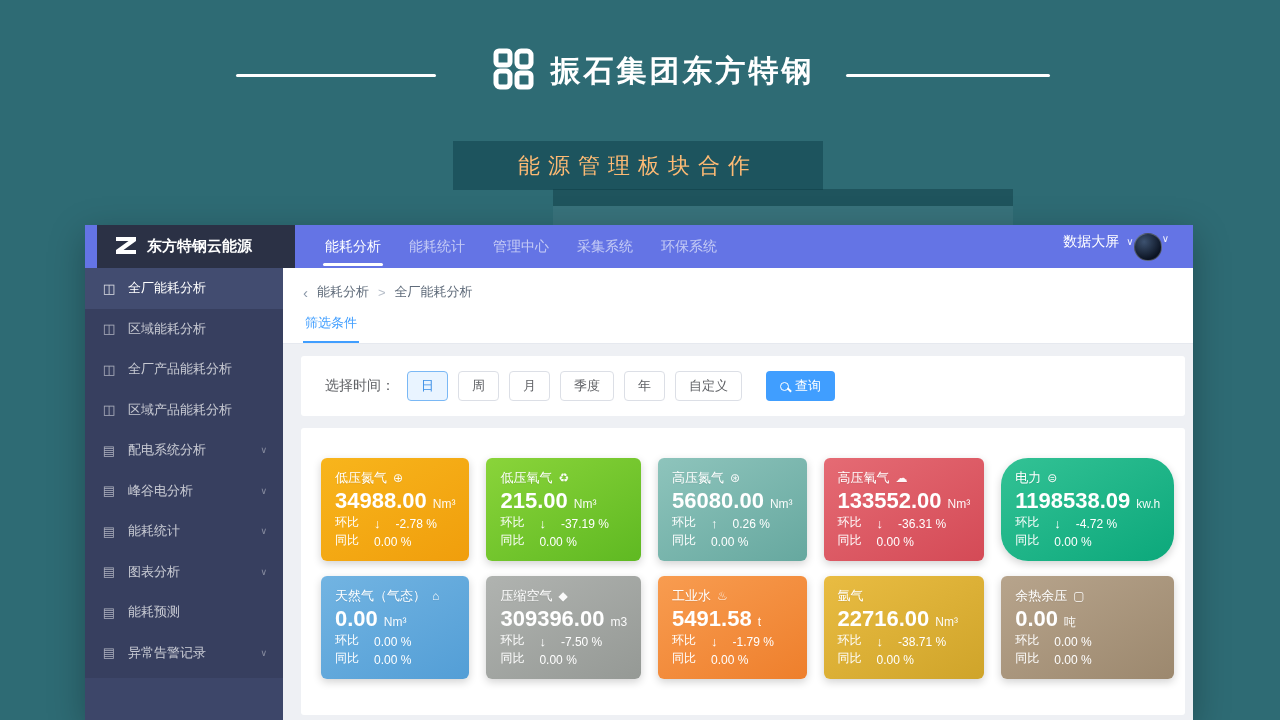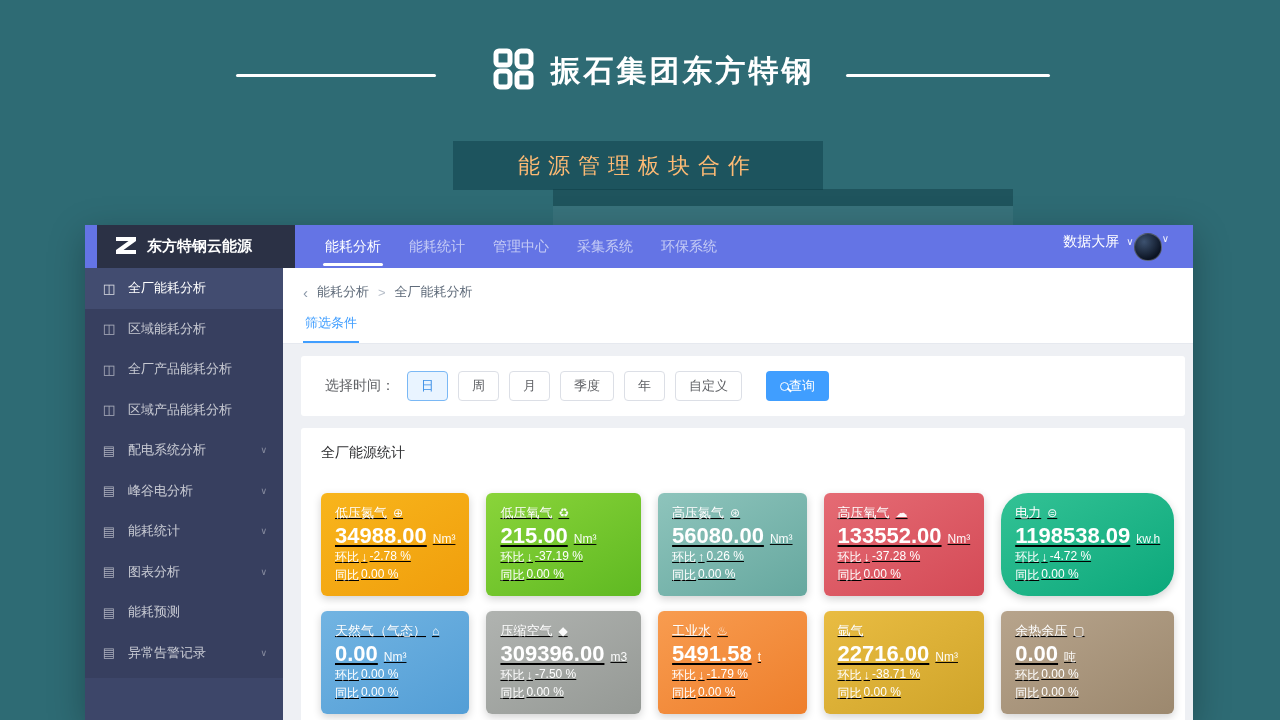--- a/index.html
+++ b/index.html
@@ -59,35 +59,35 @@
   .filter-label { font-size:14px; color:#606266; margin-right:2px; }
   .time-btns { display:flex; gap:10px; }
   .time-btn { height:30px; padding:0 13px; background:#fff; border:1px solid #dcdfe6; border-radius:4px;
               color:#606266; font-size:13px; cursor:pointer; font-family:inherit; }
   .time-btn.active { background:#e9f4ff; border-color:#7ab8f5; color:#3a8ee6; }
   .date-input { margin-left:8px; width:170px; height:30px; border:1px solid #dcdfe6; border-radius:4px; background:#fff;
                 display:flex; align-items:center; gap:9px; padding:0 10px; font-size:13px; color:#606266; cursor:pointer; }
   .cal-icon { width:12px; height:12px; border:1px solid #b9bec7; border-radius:2px; position:relative; flex:0 0 auto; }
   .cal-icon::before { content:""; position:absolute; top:2px; left:1px; right:1px; height:1px; background:#b9bec7; }
   .query-btn { margin-left:14px; height:30px; padding:0 14px; background:#409eff; border:none; border-radius:4px;
-               color:#fff; font-size:13px; display:flex; align-items:center; gap:0; cursor:pointer; font-family:inherit; }
+               color:#fff; font-size:13px; display:flex; align-items:center; gap:6px; cursor:pointer; font-family:inherit; }
   .mag { width:9px; height:9px; border:1.5px solid #fff; border-radius:50%; position:relative; display:inline-block; }
   .mag::after { content:""; position:absolute; width:5px; height:1.5px; background:#fff; transform:rotate(45deg); right:-4px; bottom:-1px; }
 
   .stats-panel { padding:14px 10px 20px 10px; min-height:284px; }
   .stats-title { font-size:14px; color:#303133; padding:2px 10px 15px 10px; }
-  .cards { display:grid; grid-template-columns:repeat(5,1fr); column-gap:17px; row-gap:15px; padding:16px 10px;text-decoration:underline; }
+  .cards { display:grid; grid-template-columns:repeat(5,1fr); column-gap:17px; row-gap:15px; padding:16px 10px; }
   .card { height:103px; border-radius:6px; color:#fff; padding:11px 14px 12px 14px; cursor:pointer;
           box-shadow:0 3px 8px rgba(0,0,0,.18); display:flex; flex-direction:column; justify-content:space-between; }
   .card-head { font-size:13px; display:flex; align-items:center; gap:6px; text-shadow:0 1px 1px rgba(0,0,0,.08); }
   .card-icon { font-size:12px; opacity:.95; }
   .card-value { display:flex; align-items:baseline; gap:6px; white-space:nowrap; }
   .num { font-size:22px; font-weight:700; }
   .unit { font-size:12px; opacity:.95; }
-  .card-mom, .card-yoy { font-size:12px; display:flex; align-items:flex-start; gap:2px; }
+  .card-mom, .card-yoy { font-size:12px; display:flex; align-items:flex-end; gap:15px; }
   .trend-arrow { font-weight:700; font-size:13px; }
   .trend-arrow:empty { display:none; }
 </style>
 </head>
 <body>
 
 <div class="stage">
 
   <div class="decor-line line-left"></div>
   <div class="decor-line line-right"></div>
@@ -227,21 +227,20 @@
             <button class="time-btn">年</button>
             <button class="time-btn">自定义</button>
           </div>
         <button class="query-btn">
           <span class="mag"></span>
           <span>查询</span>
         </button>
       </div>
 
       <div class="panel stats-panel">
-        <div class="stats-title">全厂能源统计</div>
         <div class="cards">
 
         <div class="card" style="background: linear-gradient(150deg, rgb(248, 181, 28), rgb(240, 158, 12));">
               <div class="card-head">
                 <span>低压氮气</span>
                 <span class="card-icon">⊕</span>
               </div>
               <div class="card-value">
                 <span class="num">34988.00</span>
                 <span class="unit">Nm³</span>
@@ -299,21 +298,21 @@
                 <span>高压氧气</span>
                 <span class="card-icon">☁</span>
               </div>
               <div class="card-value">
                 <span class="num">133552.00</span>
                 <span class="unit">Nm³</span>
               </div>
               <div class="card-mom">
                 <span>环比</span>
                 <span class="trend-arrow">↓</span>
-                <span>-37.28 %</span>
+                <span>-36.31 %</span>
               </div>
               <div class="card-yoy">
                 <span>同比</span>
                 <span>0.00 %</span>
               </div>
             </div>
             <div class="card" style="background: linear-gradient(150deg, rgb(51, 194, 149), rgb(12, 168, 123)); border-radius: 27px;">
               <div class="card-head">
                 <span>电力</span>
                 <span class="card-icon">⊜</span>

